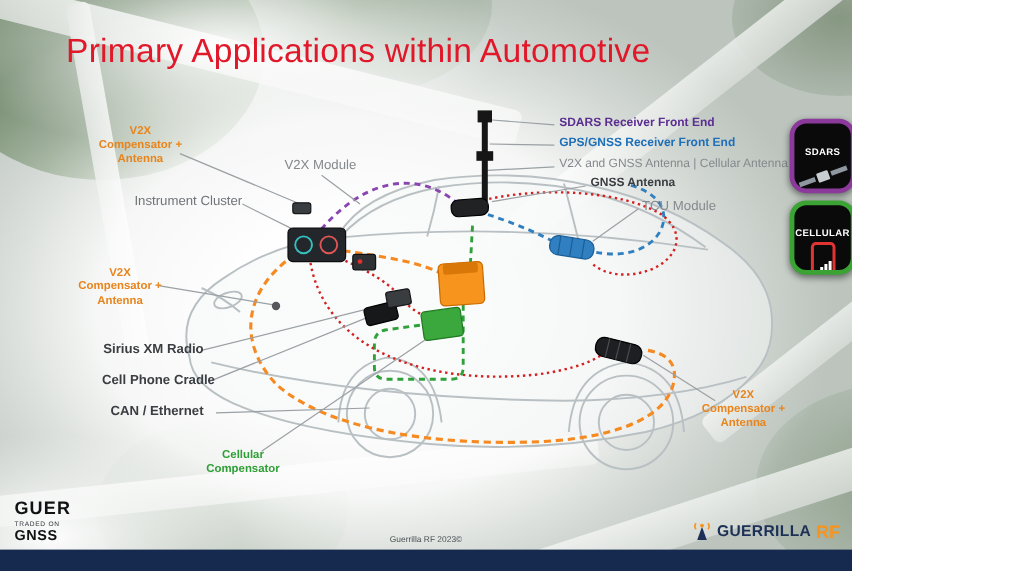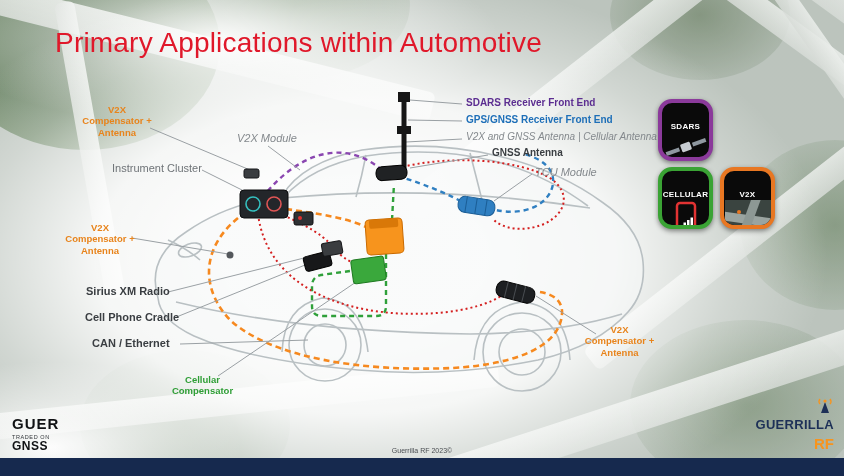--- a/index.html
+++ b/index.html
@@ -1,37 +1,37 @@
 <!DOCTYPE html>
 <html><head>
 <meta charset="utf-8">
 <style>
   * { margin:0; padding:0; box-sizing:border-box; }
   html,body { width:850px; height:476px; font-family:"Liberation Sans", sans-serif; }
-  .stage { position:relative; width:844px; height:476px; overflow:hidden; background:#a9b4ab; }
+  .stage { position:relative; width:710px; height:476px; overflow:hidden; background:#a9b4ab; }
 
   
   .bg-green { position:absolute; border-radius:50%; z-index:1; }
   .bg-road  { position:absolute; background:linear-gradient(#e6eae6,#ccd2cc); opacity:.85; z-index:2; border-radius:6px; }
   .bg-wash  { position:absolute; inset:0; z-index:3;
     background:
       radial-gradient(ellipse 56% 60% at 42% 54%, rgba(255,255,255,.98) 28%, rgba(255,255,255,.86) 55%, rgba(255,255,255,.32) 80%, rgba(255,255,255,0) 100%),
       radial-gradient(ellipse 46% 26% at 26% 8%, rgba(255,255,255,.92), rgba(255,255,255,0) 72%),
       radial-gradient(ellipse 30% 24% at 6% 94%, rgba(255,255,255,.96), rgba(255,255,255,0) 75%),
       linear-gradient(rgba(255,255,255,.22), rgba(255,255,255,.22));
   }
 
   .scene { position:absolute; left:0; top:0; width:850px; height:476px; z-index:4; }
 
   .page-title { position:absolute; left:55px; top:27px; z-index:5;
     font-size:28px; color:#e0182a; letter-spacing:.2px; }
 
   
   .lbl { position:absolute; z-index:5; line-height:1.2; }
-  .lbl.gray    { color:#84898d; font-size:11px;font-style:italic; }
+  .lbl.gray    { color:#84898d; font-size:11px; }
   .lbl.gray2   { color:#6f7478; font-size:11px; }
   .lbl.dark    { color:#3a3e42; font-size:11px; font-weight:bold; }
   .lbl.orange  { color:#e8841c; font-size:9.5px; font-weight:bold; text-align:center; white-space:pre-line; }
   .lbl.green   { color:#2f9e36; font-size:9.5px; font-weight:bold; text-align:center; white-space:pre-line; }
   .lbl.purple  { color:#5c2e91; font-size:10px; font-weight:bold;text-align:right; }
   .lbl.blue    { color:#1e6fb8; font-size:10px; font-weight:bold; }
 
   
   .tile { position:absolute; width:55px; height:62px; z-index:5; background:#0a0a0a;
     border:4px solid #888; border-radius:14px; overflow:hidden;
@@ -42,21 +42,21 @@
 
   
   .navy-bar { position:absolute; left:0; right:0; bottom:0; height:18px; background:#16294e; z-index:6; }
   .copyright { position:absolute; left:0; right:0; bottom:22px; text-align:center;
     font-size:7px; color:#4a4e52; z-index:6; }
   .logo-left { position:absolute; left:12px; bottom:23px; z-index:6; line-height:1.1; }
   .logo-left .ticker { font-size:15px; font-weight:800; color:#101214; letter-spacing:1px; }
   .logo-left .traded { font-size:5.5px; color:#33373b; letter-spacing:.6px; margin-top:1px; }
   .logo-left .exch { font-size:12px; font-weight:800; color:#101214; letter-spacing:.5px; }
   .logo-right { position:absolute; right:10px; bottom:24px; z-index:6;
-    display:flex; align-items:flex-end; gap:3px;flex-direction:column; }
+    display:flex; align-items:flex-start; gap:3px; }
   .logo-right .brand { font-size:13px; font-weight:800; color:#1d3057; letter-spacing:.3px; }
   .logo-right .brand-rf { font-size:15px; font-weight:800; color:#f7941d; margin-left:1px; }
 </style>
 </head>
 <body>
 
 <div class="stage">
 
   <div class="bg-green" style="left:-50px;top:-60px;width:270px;height:210px;background:radial-gradient(#3c5a38,#4a6a42 70%,transparent);opacity:.95"></div>
   <div class="bg-green" style="left:180px;top:-70px;width:230px;height:150px;background:radial-gradient(#4a6a42,transparent);opacity:.8"></div>

